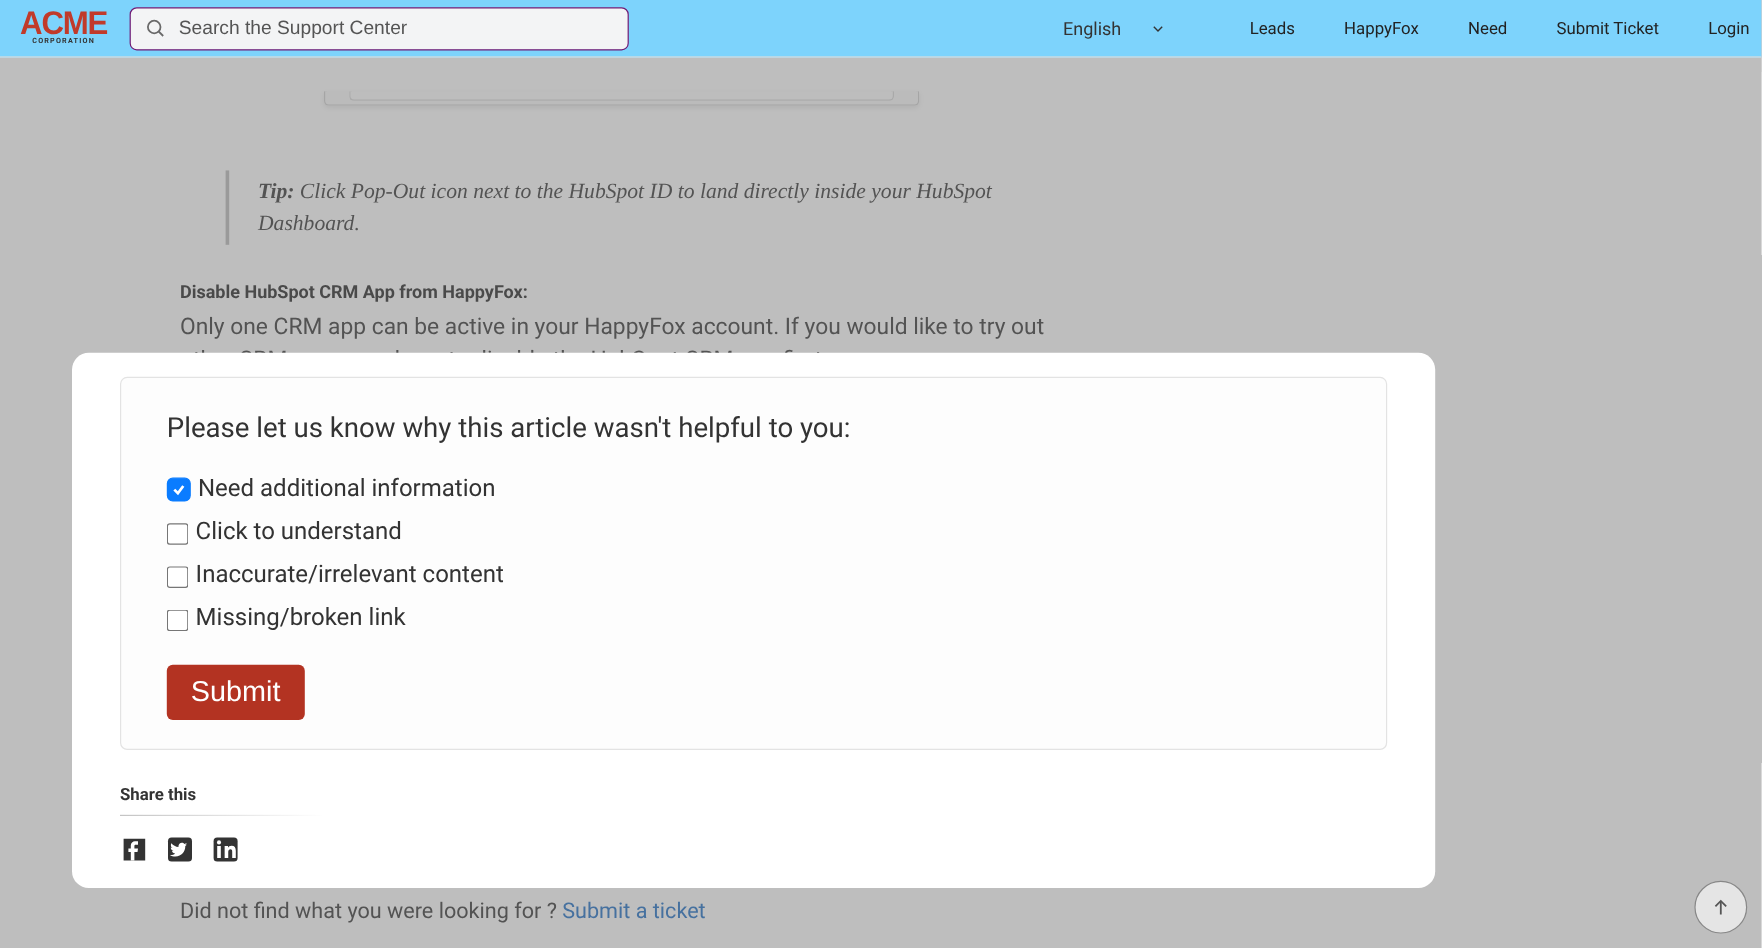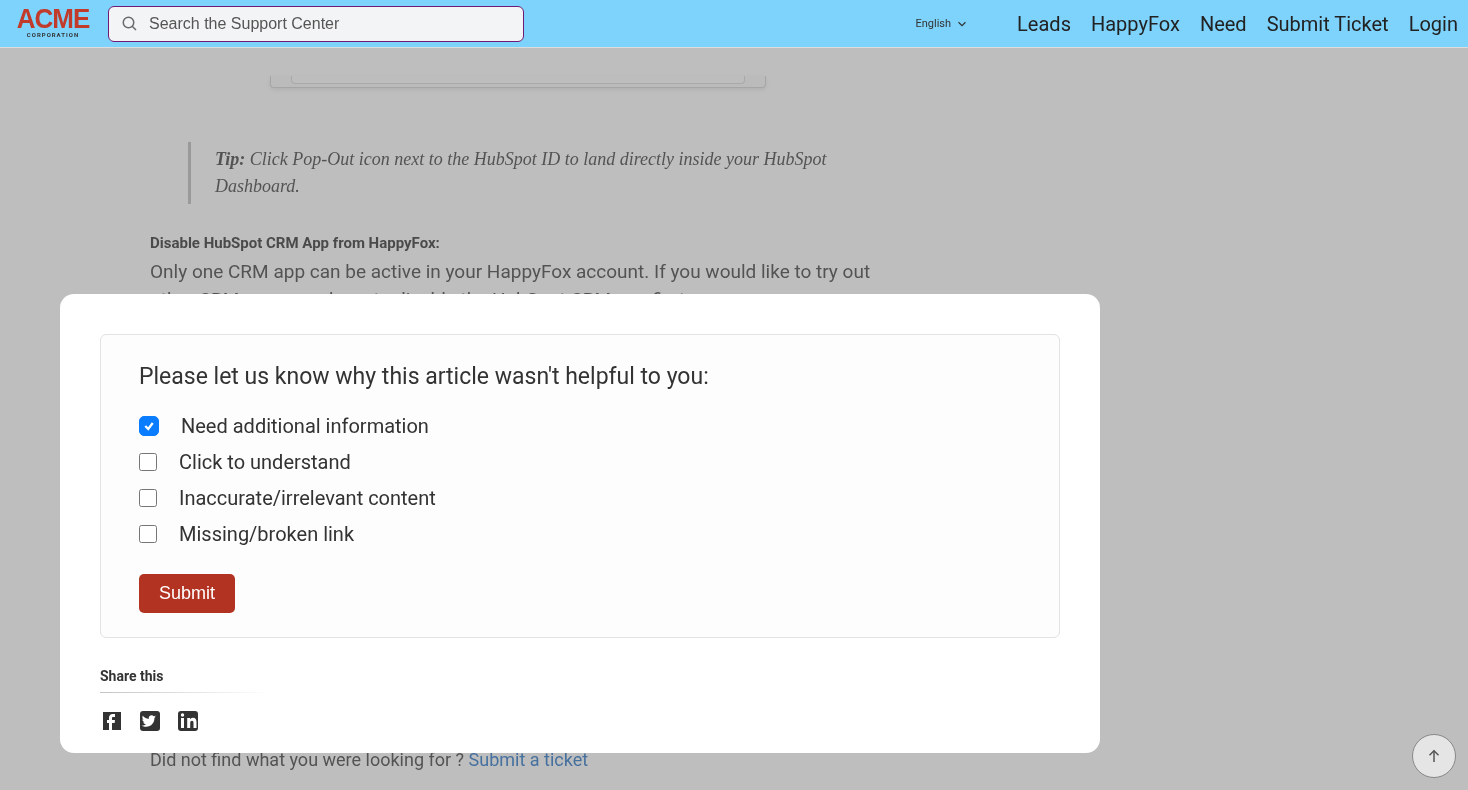--- a/index.html
+++ b/index.html
@@ -66,30 +66,31 @@
       background: transparent;
       font-size: 16px;
       color: #333;
       flex: 1;
     }
     .search-input::placeholder { color: #555; }
     .header-spacer { flex: 1; }
     .lang {
       display: flex;
       align-items: center;
-      font-size: 11px;
+      font-size: 15px;
       color: #333;
       margin-right: 28px;
       cursor: pointer;
+      gap: 20px;
     }
     .lang svg { width: 14px; height: 14px; margin-left: 4px; }
     .nav-link {
-      font-size: 20px;
+      font-size: 14px;
       color: #222;
-      margin-left: 20px;
+      margin-left: 41px;
       text-decoration: none;
       cursor: pointer;
     }
 
     .page-bg {
       position: absolute;
       top: 60px;
       left: 0;
       right: 0;
       bottom: 0;
@@ -151,40 +152,40 @@
     .overlay {
       position: absolute;
       inset: 0;
       background: rgba(120,120,120,0.48);
     }
 
     .modal {
       position: absolute;
       top: 294px;
       left: 60px;
-      width: 1040px;
+      width: 1136px;
       background: #fff;
       border-radius: 14px;
-      padding: 40px 40px 20px 40px;
+      padding: 20px 40px 20px 40px;
     }
     .feedback-box {
       border: 1px solid #e3e3e3;
       border-radius: 6px;
       padding: 28px 38px 24px 38px;
       background: #fdfdfd;
     }
     .feedback-title {
       font-size: 23px;
       color: #333;
       margin-bottom: 24px;
     }
     .option-row {
       display: flex;
-      align-items: center;
-      gap: 22px;
+      align-items: flex-end;
+      gap: 6px;
       margin-bottom: 12px;
     }
     .option-row input[type=checkbox] {
       width: 18px;
       height: 18px;
       cursor: pointer;
     }
     .option-row .cb-checked {
       width: 20px;
       height: 20px;
@@ -200,21 +201,21 @@
     .option-row label {
       font-size: 20px;
       color: #333;
       cursor: pointer;
     }
     .submit-btn {
       margin-top: 16px;
       background: #b33322;
       border: none;
       color: #fff;
-      font-size: 18px;
+      font-size: 24px;
       padding: 9px 20px;
       border-radius: 5px;
       cursor: pointer;
     }
     .share-heading {
       margin-top: 30px;
       font-size: 14px;
       font-weight: 700;
       color: #333;
       padding-bottom: 8px;

